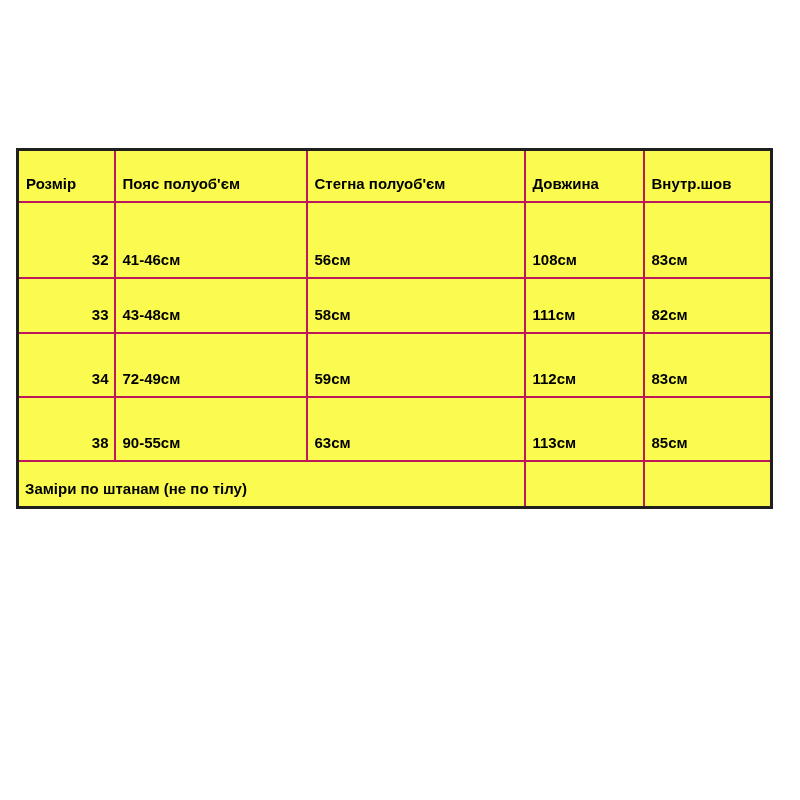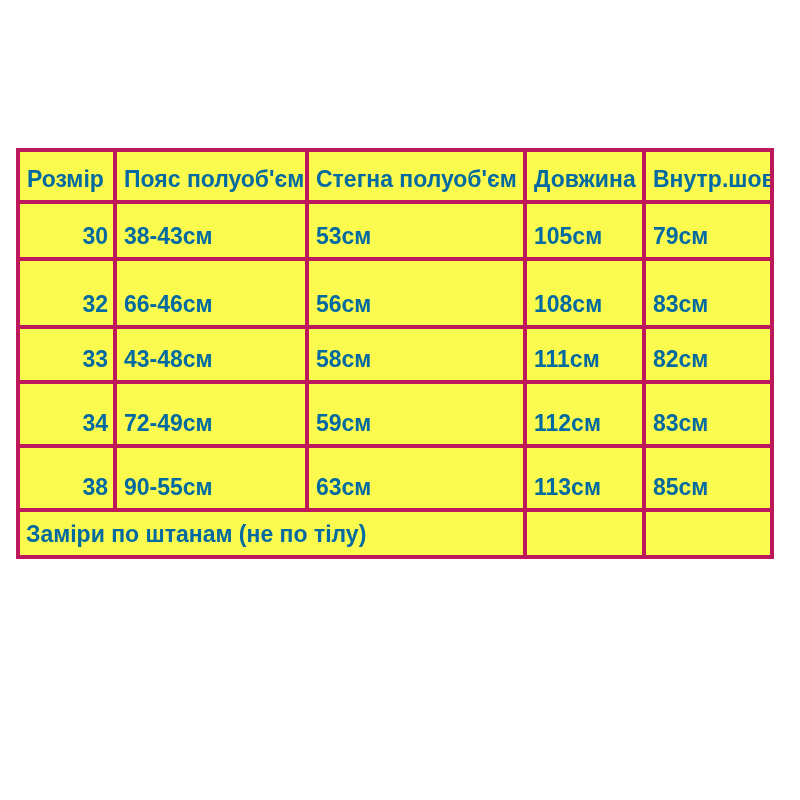--- a/index.html
+++ b/index.html
@@ -22,27 +22,27 @@
     left: 16px;
     top: 148px;
     width: 754px;
     border-collapse: collapse;
     table-layout: fixed;
     background: #fbfb4f;
     border: 3px solid #1f1f1f;
   }
   table.size-table th,
   table.size-table td {
-    border: 4px solid #be185d;
+    border: 2px solid #be185d;
     vertical-align: bottom;
     text-align: left;
     font-weight: bold;
-    font-size: 23px;
+    font-size: 15px;
     line-height: 1.05;
-    color: #0369a1;
+    color: #000000;
     padding: 0 4px 9px 7px;
     overflow: hidden;
     white-space: nowrap;
   }
   table.size-table td.size-cell {
     text-align: right;
     padding-right: 5px;
   }
   table.size-table td.note-cell {
     padding-left: 6px;
@@ -64,30 +64,23 @@
     <thead>
       <tr style="height:52px">
         <th>Розмір</th>
         <th>Пояс полуоб'єм</th>
         <th>Стегна полуоб'єм</th>
         <th>Довжина</th>
         <th>Внутр.шов</th>
       </tr>
     </thead>
     <tbody>
-      <tr style="height:57px">
-        <td class="size-cell">30</td>
-        <td>38-43см</td>
-        <td>53см</td>
-        <td>105см</td>
-        <td>79см</td>
-      </tr>
-      <tr style="height:68px">
+      <tr style="height:76px">
         <td class="size-cell">32</td>
-        <td>66-46см</td>
+        <td>41-46см</td>
         <td>56см</td>
         <td>108см</td>
         <td>83см</td>
       </tr>
       <tr style="height:55px">
         <td class="size-cell">33</td>
         <td>43-48см</td>
         <td>58см</td>
         <td>111см</td>
         <td>82см</td>

